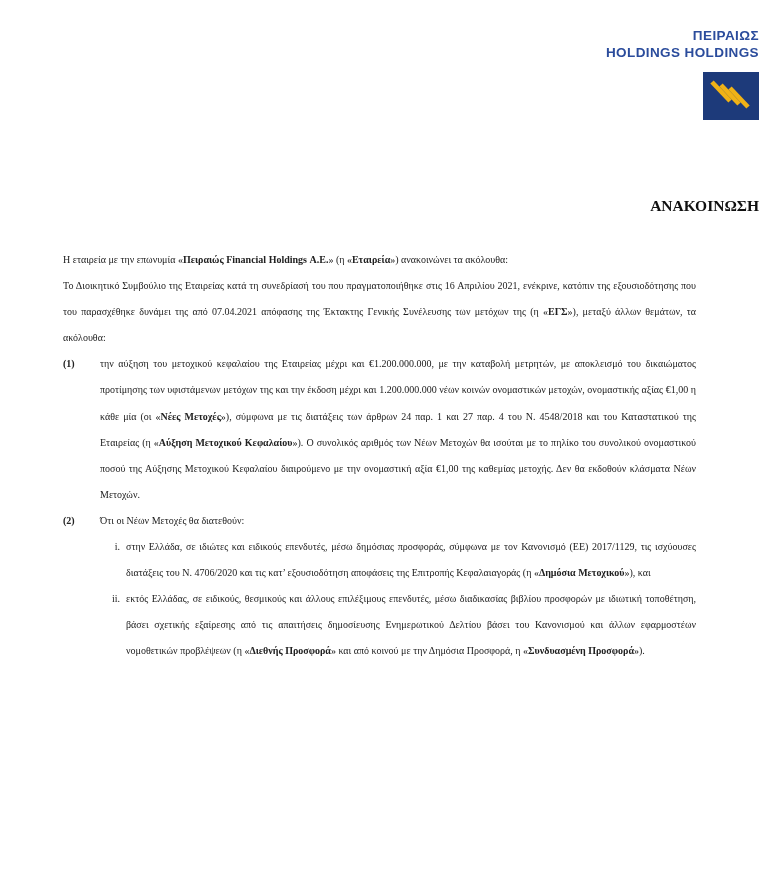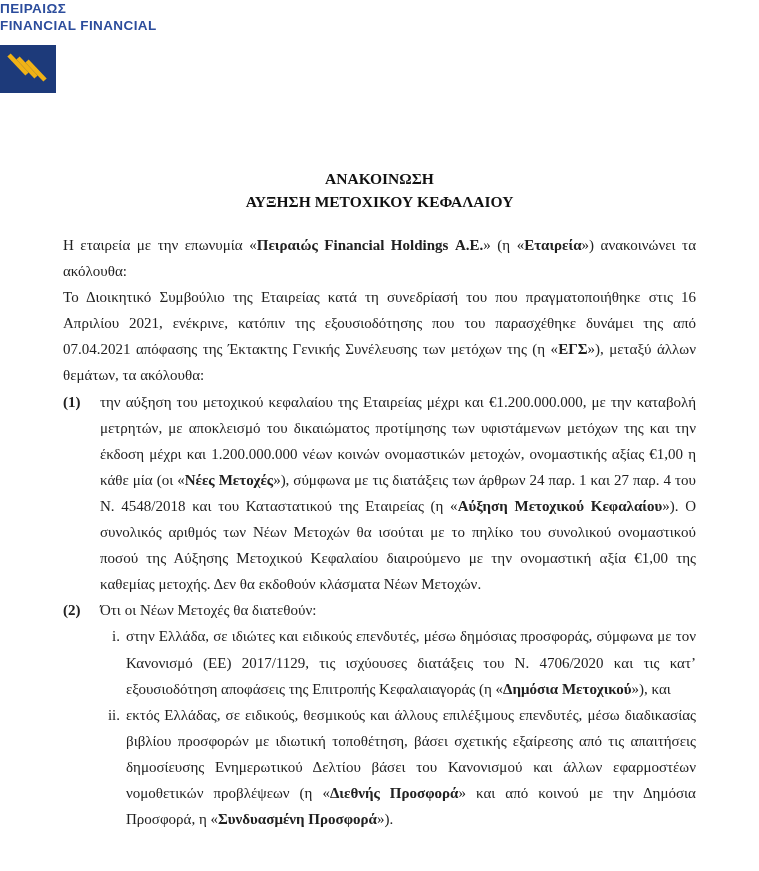--- a/index.html
+++ b/index.html
@@ -6,47 +6,47 @@
   .page{
     position:relative;
     width:759px;
     height:871px;
     background:#ffffff;
     overflow:hidden;
     box-sizing:border-box;
     font-family:"Liberation Serif", serif;
   }
   
-  .logo-block{text-align:left;}
+  .logo-block{padding-top:27px;text-align:right;}
   .wordmark{
     font-family:"Liberation Sans", sans-serif;
     font-weight:700;
     font-size:13.5px;
     line-height:17px;
     letter-spacing:0.4px;
     color:var(--brand-blue,#2b4c9c);
   }
   .logo-square{margin-top:11px;}
   .logo-square svg{display:inline-block;}
   .sq-bg{fill:var(--square-blue,#1d3a7a);}
   .sq-stripe{stroke:var(--stripe-yellow,#f0b216);stroke-width:4.6;fill:none;}
   
   .title-block{
     margin-top:70px;
-    text-align:center;
+    text-align:right;
     font-weight:700;
     font-size:15.5px;
     line-height:23px;
     color:#101010;
   }
   
   .body-text{
-    margin-top:19px;
+    margin-top:30px;
     padding:0 63px;
-    font-size:15px;
+    font-size:10px;
     line-height:26.1px;
     text-align:justify;
     color:var(--text-color,#212121);
   }
   .body-text p{margin:0;}
   .body-text b{font-weight:700;}
   .num-item{position:relative;padding-left:37px;}
   .num-item .num-marker{
     position:absolute;left:0;top:0;
     font-weight:700;
@@ -58,35 +58,34 @@
   }
 </style>
 </head>
 <body>
 
 <div class="page">
 
   <header class="logo-block">
     <div class="wordmark">
       <div>ΠΕΙΡΑΙΩΣ</div>
-      <div>FINANCIAL FINANCIAL</div>
+      <div>HOLDINGS HOLDINGS</div>
     </div>
     <div class="logo-square">
       <svg width="56" height="48" viewBox="0 0 56 48" aria-hidden="true">
         <rect class="sq-bg" x="0" y="0" width="56" height="48"></rect>
         <line class="sq-stripe" x1="9" y1="10" x2="27" y2="29"></line>
         <line class="sq-stripe" x1="18" y1="13" x2="36" y2="32"></line>
         <line class="sq-stripe" x1="27" y1="16" x2="45" y2="35"></line>
       </svg>
     </div>
   </header>
 
   <div class="title-block">
     <div>ΑΝΑΚΟΙΝΩΣΗ</div>
-    <div>ΑΥΞΗΣΗ ΜΕΤΟΧΙΚΟΥ ΚΕΦΑΛΑΙΟΥ</div>
   </div>
 
   <main class="body-text">
 
     <p><span>Η εταιρεία με την επωνυμία «</span><b>Πειραιώς Financial Holdings Α.Ε.</b><span>» (η «</span><b>Εταιρεία</b><span>») ανακοινώνει τα ακόλουθα:</span></p>
 
     <p><span>Το Διοικητικό Συμβούλιο της Εταιρείας κατά τη συνεδρίασή του που πραγματοποιήθηκε στις 16 Απριλίου 2021, ενέκρινε, κατόπιν της εξουσιοδότησης που του παρασχέθηκε δυνάμει της από 07.04.2021 απόφασης της Έκτακτης Γενικής Συνέλευσης των μετόχων της (η «</span><b>ΕΓΣ</b><span>»), μεταξύ άλλων θεμάτων, τα ακόλουθα:</span></p>
 
     <div class="num-item">
       <span class="num-marker">(1)</span>

